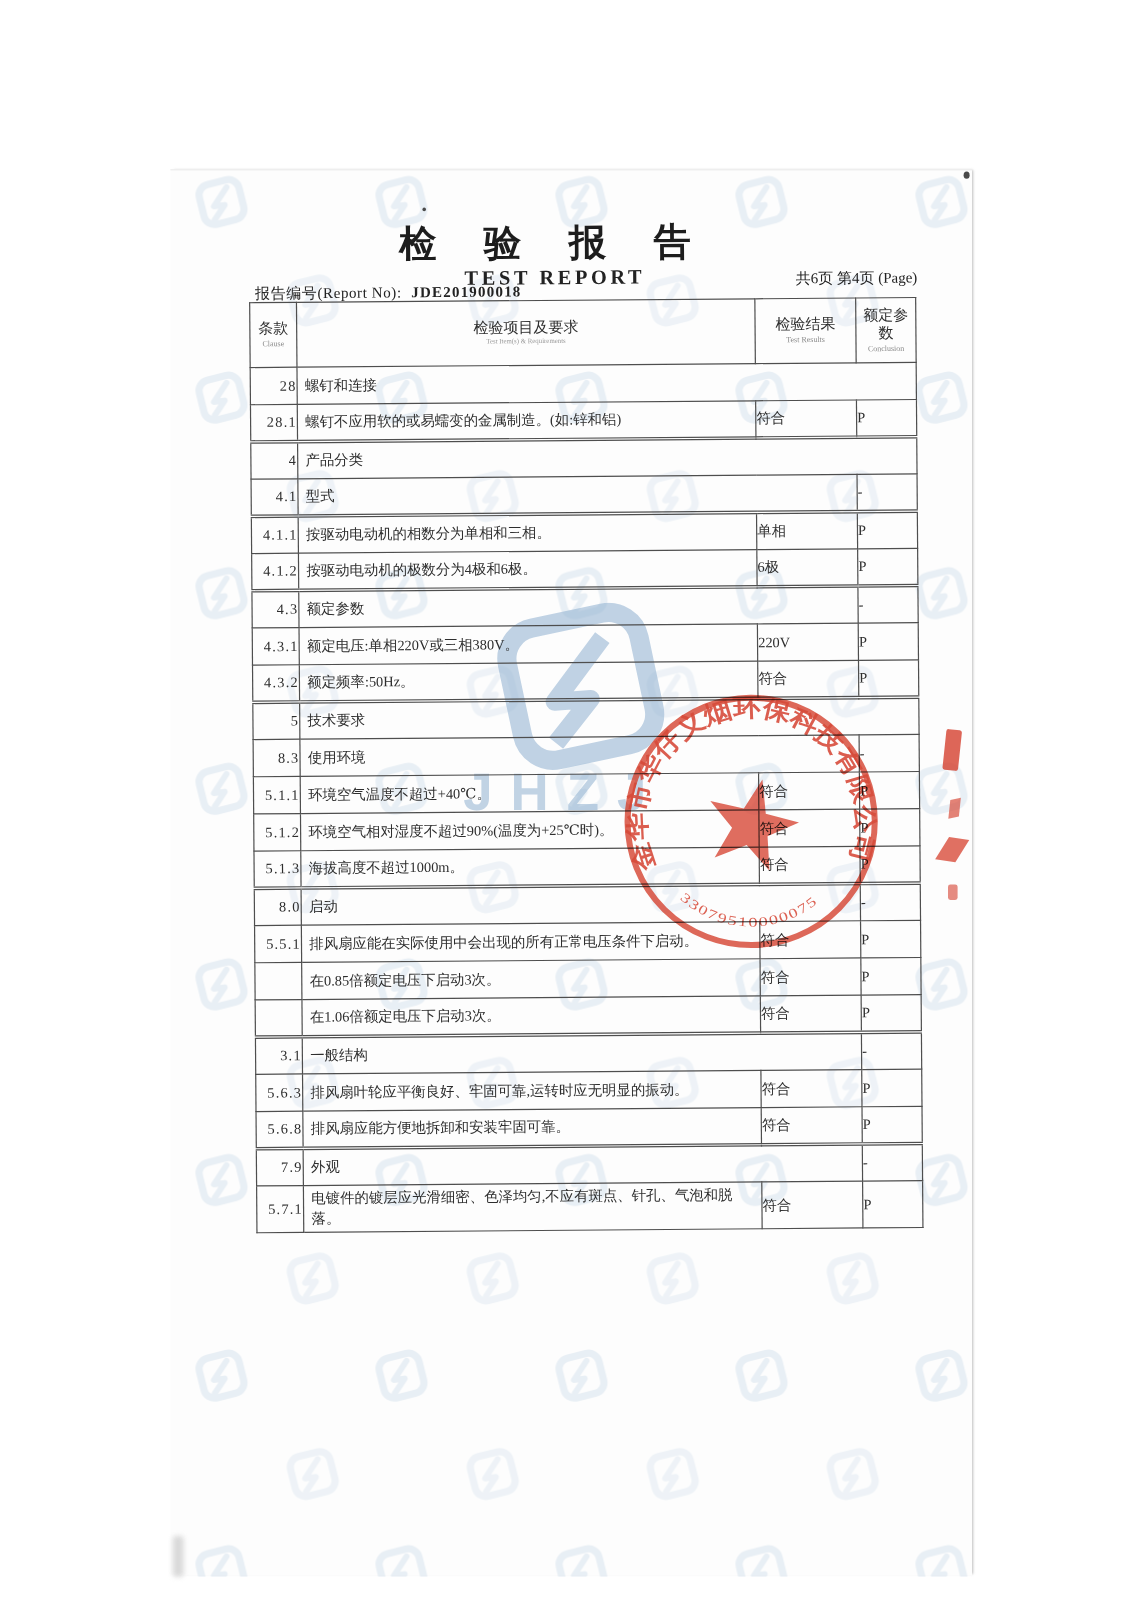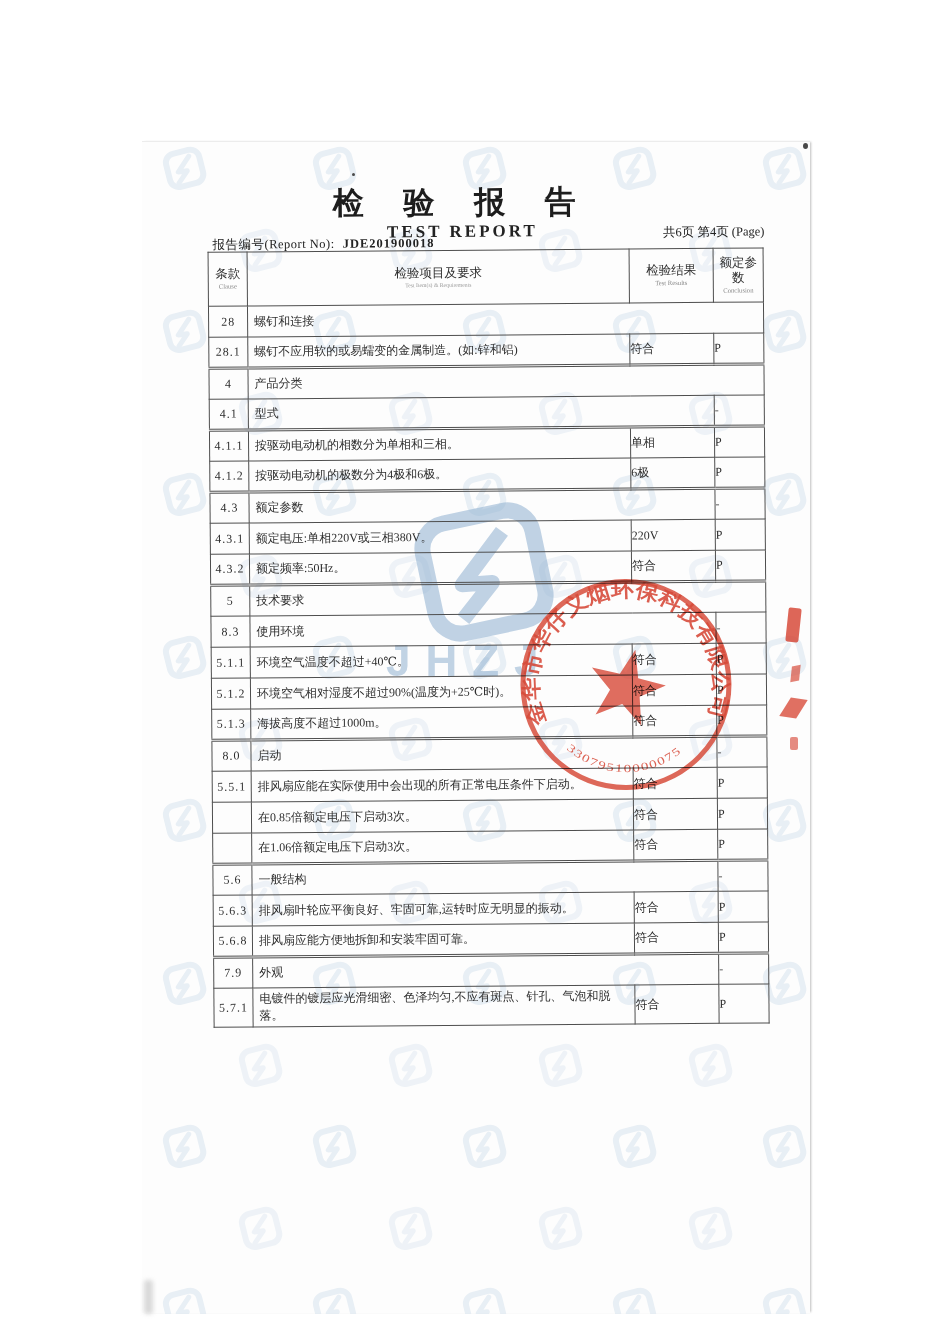--- a/index.html
+++ b/index.html
@@ -27,21 +27,21 @@
   table.report { position:absolute; left:65px; top:110px; width:555px;
                  border-collapse:collapse; table-layout:fixed; }
   table.report td, table.report th { border:1px solid #4e4e4e; color:#2e2e2e;
                  font-weight:normal; vertical-align:middle; }
   col.c-clause { width:39px; } col.c-item { width:382px; }
   col.c-result { width:84px; } col.c-concl { width:50px; }
   tr.hdr th { height:54px; text-align:center; font-size:12.5px; line-height:1.25; }
   .sub-en { display:block; font-size:7px; color:#8a8a8a; letter-spacing:0; transform:scale(.95); }
   .sub-en.tiny { font-size:6px; color:#9a9a9a; }
   tr.row td { height:31px; font-size:12px; }
-  td.clause { text-align:center; font-size:11.5px; letter-spacing:1px; }
+  td.clause { text-align:right; font-size:11.5px; letter-spacing:1px; }
   td.item { padding:2px 6px; text-align:left; }
   td.result, td.concl { text-align:left; }
   td.concl { font-size:11.5px; }
   tr.dbl td { border-top:3px double #4e4e4e; }
 
   .stamp { position:absolute; left:372px; top:438px; mix-blend-mode:multiply; opacity:.93; }
 
   .biglogo { position:absolute; left:272px; top:360px; opacity:.55; }
   .wm-letters { position:absolute; left:244px; top:494px; font-family:"Liberation Sans","DejaVu Sans",sans-serif;
                 font-size:44px; font-weight:bold; letter-spacing:15px;
@@ -210,21 +210,21 @@
               <td class="result">符合</td>
               <td class="concl">P</td>
             </tr>
             <tr class="row">
               <td class="clause"></td>
               <td class="item">在1.06倍额定电压下启动3次。</td>
               <td class="result">符合</td>
               <td class="concl">P</td>
             </tr>
             <tr class="row dbl">
-              <td class="clause">5.6</td>
+              <td class="clause">3.1</td>
               <td class="item" colspan="2">一般结构</td>
               <td class="concl">-</td>
             </tr>
             <tr class="row">
               <td class="clause">5.6.3</td>
               <td class="item">排风扇叶轮应平衡良好、牢固可靠,运转时应无明显的振动。</td>
               <td class="result">符合</td>
               <td class="concl">P</td>
             </tr>
             <tr class="row">

